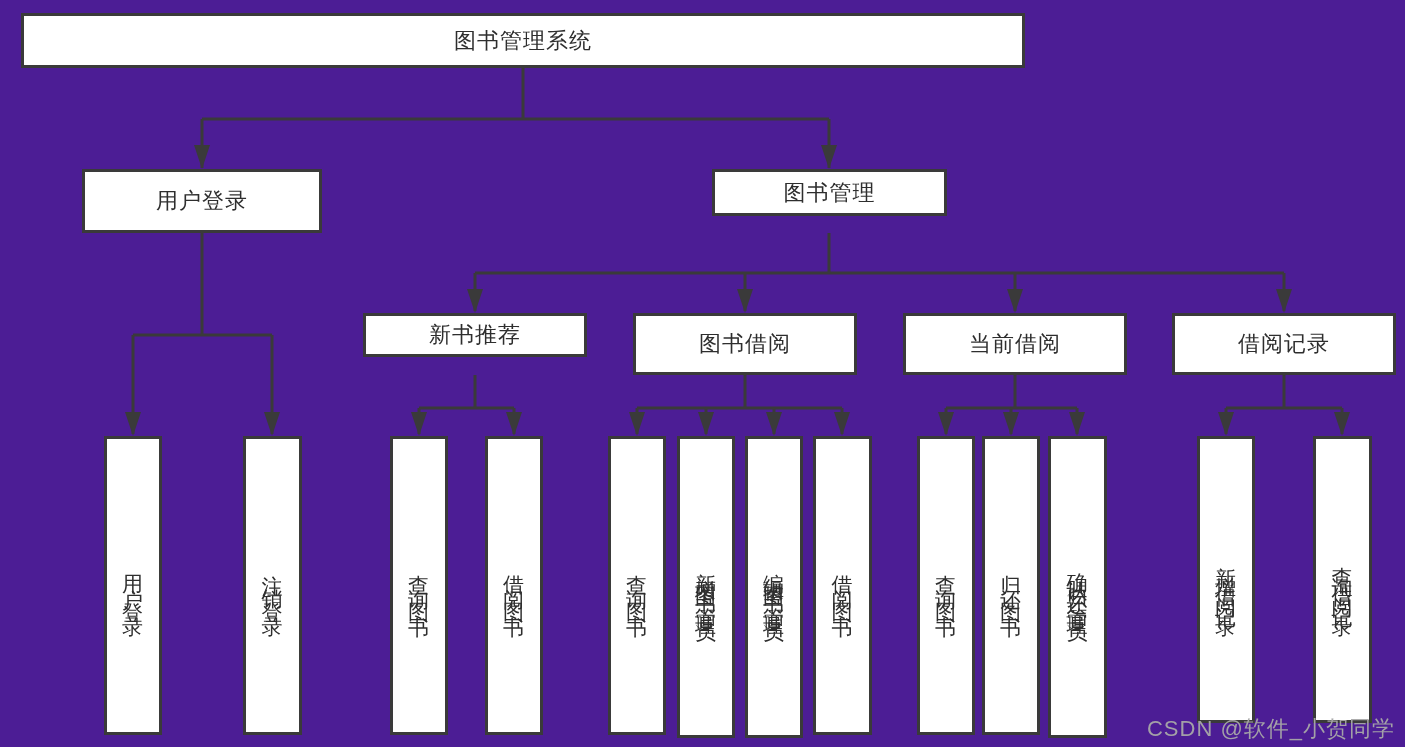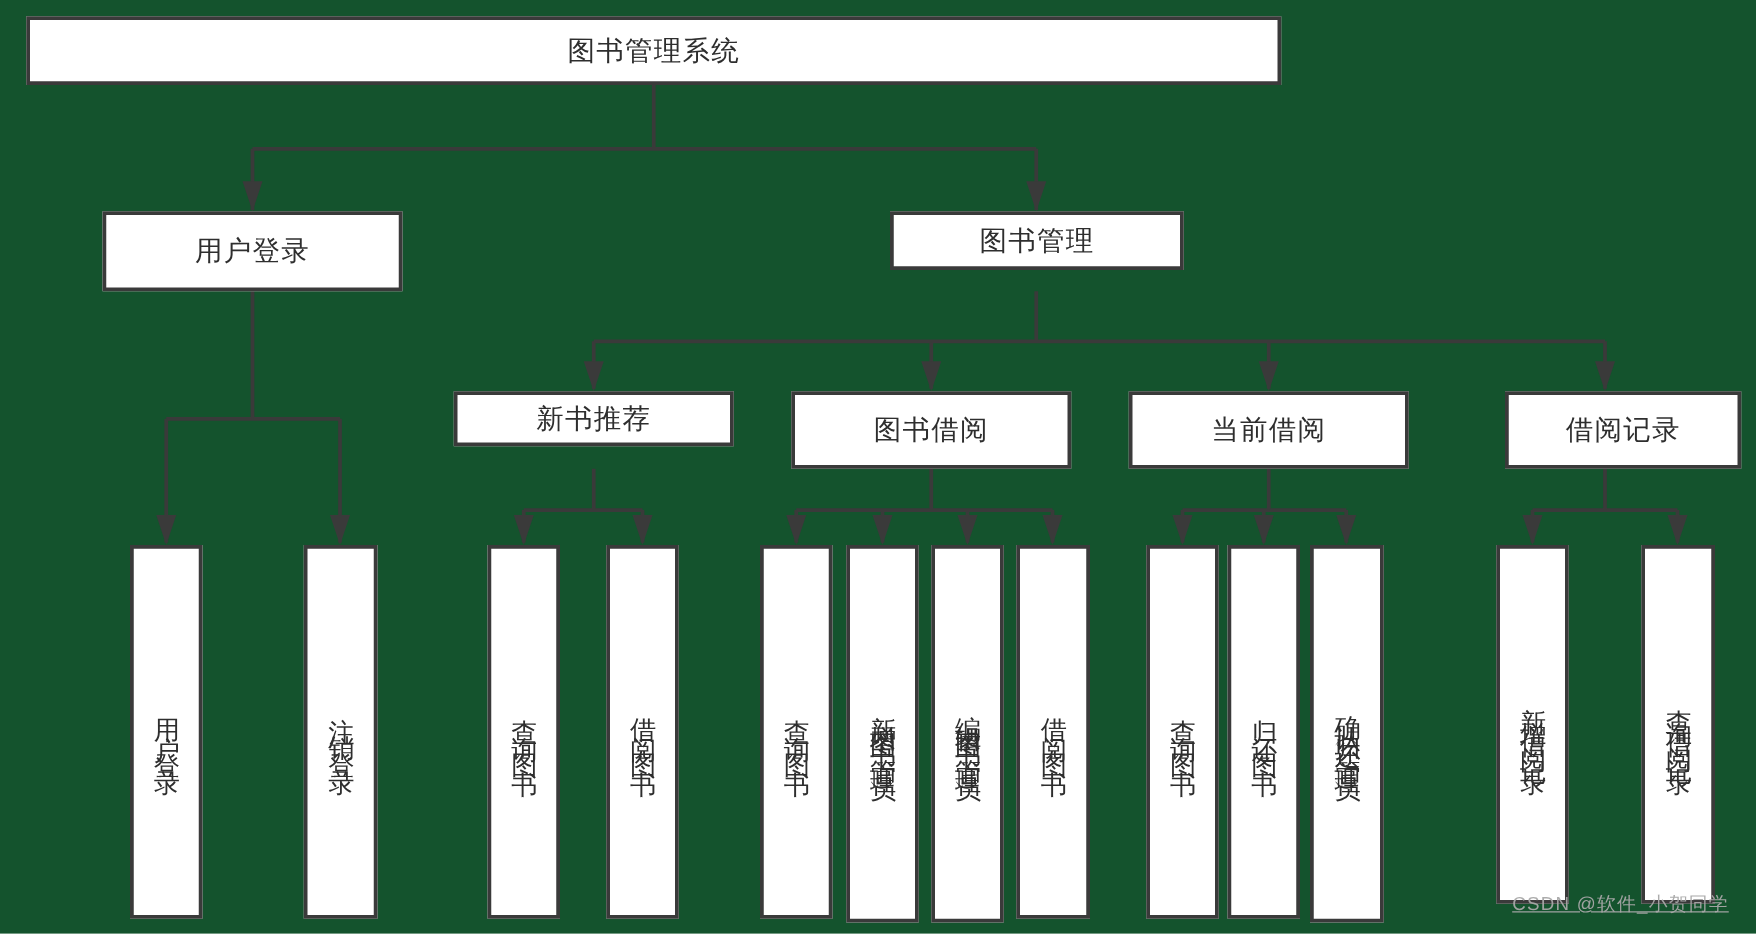--- a/index.html
+++ b/index.html
@@ -4,21 +4,21 @@
 <style>
   html, body {
     margin: 0;
     padding: 0;
     background: #ffffff;
   }
   #stage {
     position: relative;
     width: 1405px;
     height: 747px;
-    background: #14532d;
+    background: #4c1d95;
     font-family: "Liberation Sans", sans-serif;
     overflow: hidden;
   }
   svg.connectors {
     position: absolute;
     left: 0;
     top: 0;
     width: 1405px;
     height: 747px;
     z-index: 1;
@@ -44,28 +44,27 @@
     text-orientation: mixed;
     font-size: 21px;
     line-height: 1;
     white-space: nowrap;
   }
   .sp14 { letter-spacing: 14px; }
   .sp10 { letter-spacing: 10px; }
   .sp7  { letter-spacing: 7px; }
   .watermark {
     position: absolute;
-    right: 22px;
+    right: 10px;
     top: 714px;
-    font-size: 15px;
+    font-size: 22px;
     color: rgba(168,168,168,0.95);
     letter-spacing: 1px;
     z-index: 3;
     white-space: nowrap;
-    text-decoration: underline;
   }
 </style>
 </head>
 <body>
 
 <div id="stage">
 
   <svg class="connectors" viewBox="0 0 1405 747" xmlns="http://www.w3.org/2000/svg">
     <g stroke="#3a3a3a" stroke-width="3" fill="none">
 
@@ -119,21 +118,21 @@
 
   <div class="box" style="left:363px;top:313px;width:224px;height:44px">
     <span class="hlabel">新书推荐</span>
   </div>
   <div class="box" style="left:633px;top:313px;width:224px;height:62px">
     <span class="hlabel">图书借阅</span>
   </div>
   <div class="box" style="left:903px;top:313px;width:224px;height:62px">
     <span class="hlabel">当前借阅</span>
   </div>
-  <div class="box" style="left:1204px;top:313px;width:189px;height:62px">
+  <div class="box" style="left:1172px;top:313px;width:224px;height:62px">
     <span class="hlabel">借阅记录</span>
   </div>
 
   <div class="box" style="left:104px;top:436px;width:58px;height:299px">
     <span class="vtext sp14">用户登录</span>
   </div>
   <div class="box" style="left:243px;top:436px;width:59px;height:299px">
     <span class="vtext sp14">注销登录</span>
   </div>
 

